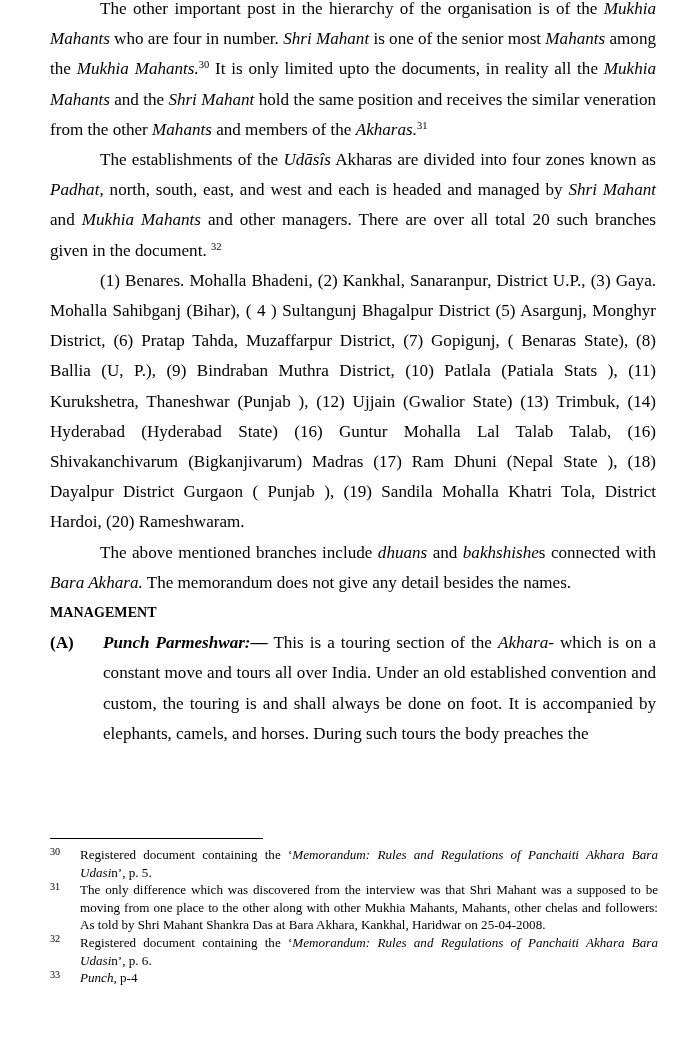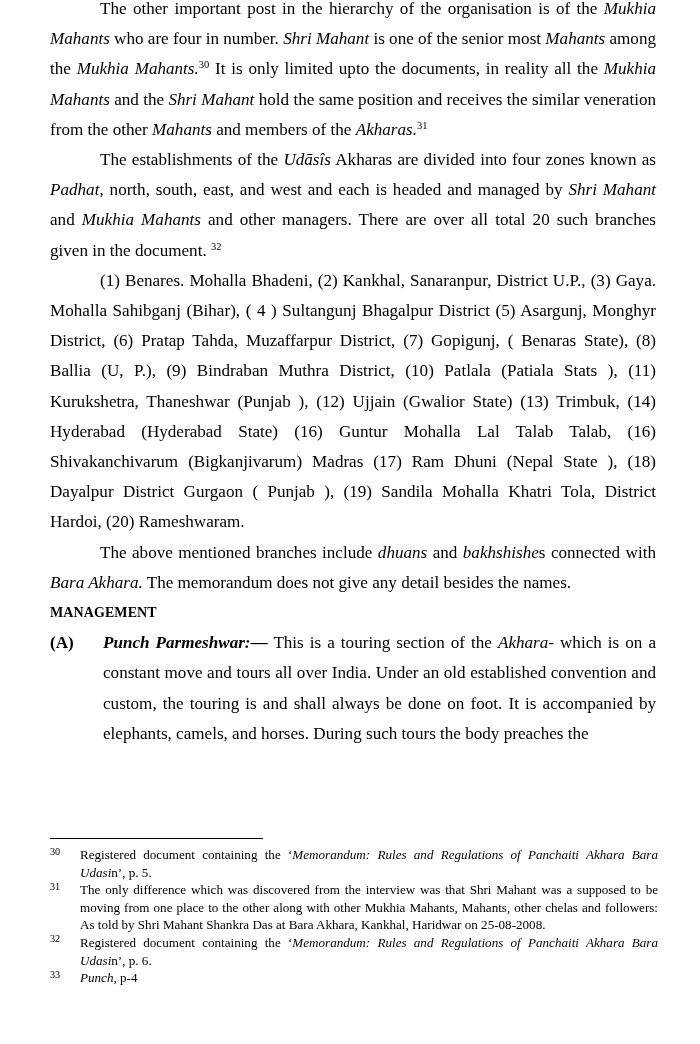--- a/index.html
+++ b/index.html
@@ -127,19 +127,19 @@
       <span class="marker">(A)</span>
       <span><span class="lead">Punch Parmeshwar:</span><span class="dash">—</span><span> This is a touring section of the </span><i>Akhara</i><span>- which is on a constant move and tours all over India. Under an old established convention and custom, the touring is and shall always be done on foot. It is accompanied by elephants, camels, and horses. During such tours the body preaches the</span></span>
     </div>
 
   </div>
 
   <div class="footnotes">
     <div class="fn-rule"></div>
     <div>
         <div class="fn-item"><span class="fn-num">30</span><span><span>Registered document containing the ‘</span><i>Memorandum: Rules and Regulations of Panchaiti Akhara Bara Udasi</i><span>n’, p. 5.</span></span></div>
-        <div class="fn-item"><span class="fn-num">31</span><span><span>The only difference which was discovered from the interview was that Shri Mahant was a supposed to be moving from one place to the other along with other Mukhia Mahants, Mahants, other chelas and followers: As told by Shri Mahant Shankra Das at Bara Akhara, Kankhal, Haridwar on 25-08-2008.</span></span></div>
+        <div class="fn-item"><span class="fn-num">31</span><span><span>The only difference which was discovered from the interview was that Shri Mahant was a supposed to be moving from one place to the other along with other Mukhia Mahants, Mahants, other chelas and followers: As told by Shri Mahant Shankra Das at Bara Akhara, Kankhal, Haridwar on 25-04-2008.</span></span></div>
         <div class="fn-item"><span class="fn-num">32</span><span><span>Registered document containing the ‘</span><i>Memorandum: Rules and Regulations of Panchaiti Akhara Bara Udasi</i><span>n’, p. 6.</span></span></div>
         <div class="fn-item"><span class="fn-num">33</span><span><i>Punch</i><span>, p-4</span></span></div>
       </div>
   </div>
 
 </div>
 
 </body></html>

